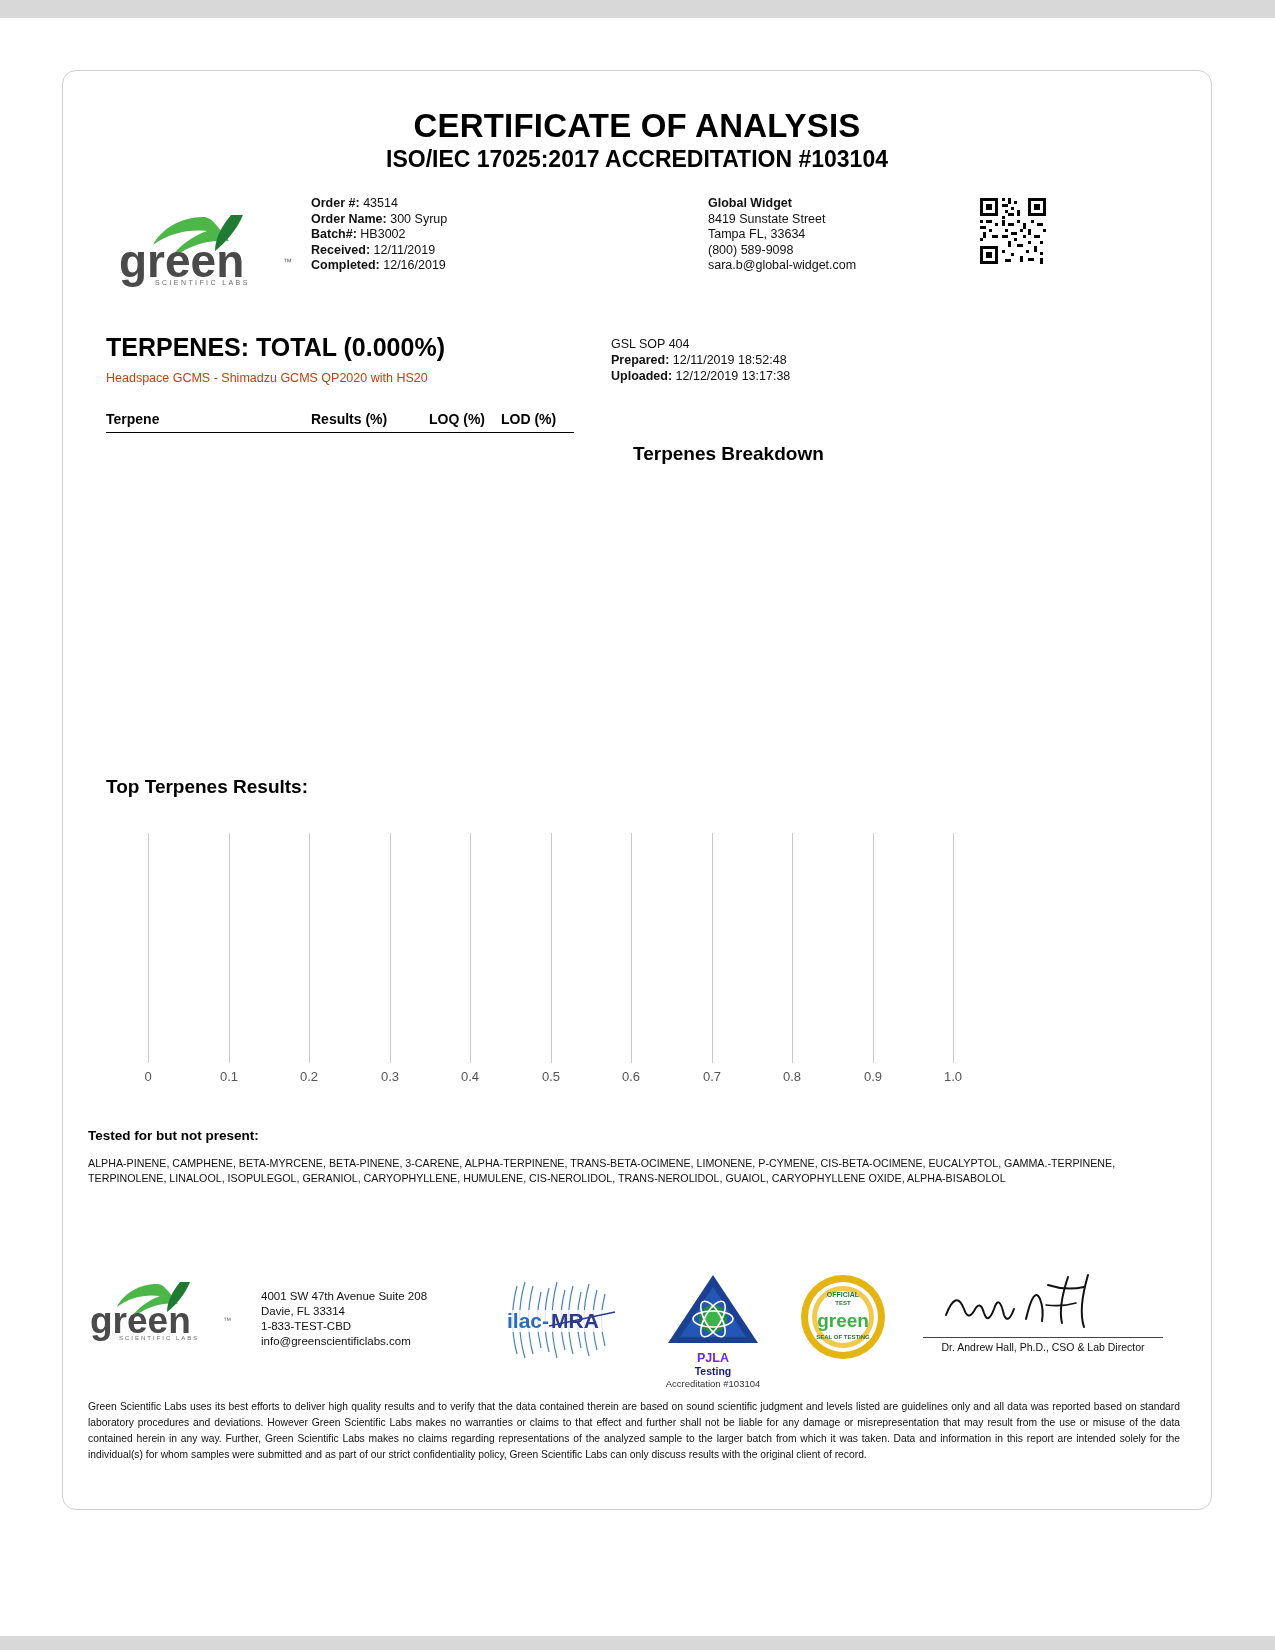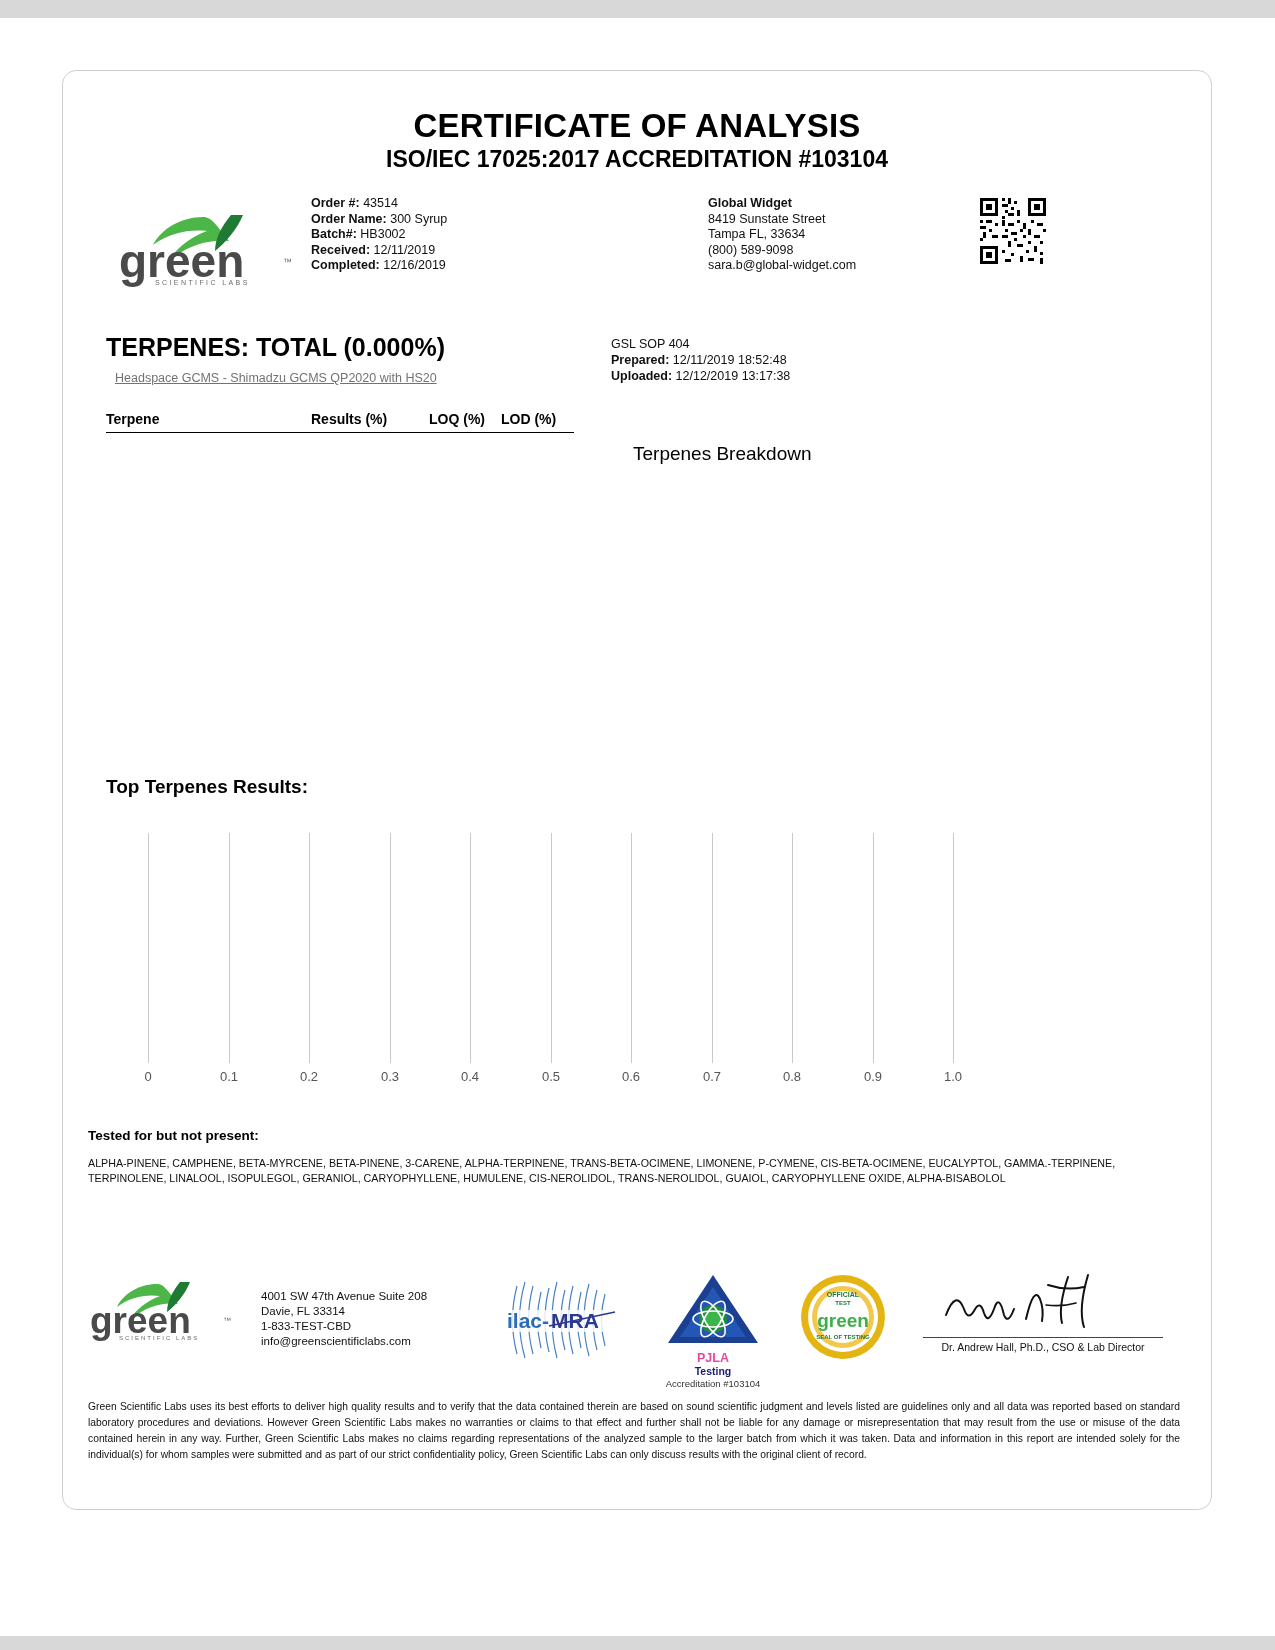--- a/index.html
+++ b/index.html
@@ -88,25 +88,24 @@
   .section-title {
     position: absolute;
     left: 43px;
     top: 262px;
     font-size: 25px;
     font-weight: bold;
     color: #000;
   }
   .section-method {
     position: absolute;
-    left: 52px;
+    left: 43px;
     top: 300px;
     font-size: 12.5px;
-    color: #737373;
-    text-decoration: underline;
+    color: #c2410c;
   }
   .sop-block {
     position: absolute;
     left: 548px;
     top: 265px;
     font-size: 12.5px;
     line-height: 16px;
     color: #111;
   }
 
@@ -130,21 +129,21 @@
   .res-head .c-loq  { width: 72px;  text-align: left; }
   .res-head .c-lod  { width: 70px;  text-align: left; }
   .res-body { font-size: 12.5px; }
 
   
   .breakdown-title {
     position: absolute;
     left: 570px;
     top: 372px;
     font-size: 19px;
-    font-weight: normal;
+    font-weight: bold;
     color: #000;
   }
 
   
   .chart-title {
     position: absolute;
     left: 43px;
     top: 705px;
     font-size: 19px;
     font-weight: bold;
@@ -208,21 +207,21 @@
   .footer-addr {
     position: absolute;
     left: 198px;
     top: 1218px;
     font-size: 11.5px;
     line-height: 15px;
     color: #111;
   }
   .badge-ilac { position: absolute; left: 440px; top: 1205px; }
   .badge-pjla { position: absolute; left: 580px; top: 1200px; text-align:center; width: 140px;}
-  .badge-pjla .pjla-name { font-size: 12.5px; font-weight: bold; color:#ec4899; margin-top:2px;}
+  .badge-pjla .pjla-name { font-size: 12.5px; font-weight: bold; color:#6d28d9; margin-top:2px;}
   .badge-pjla .pjla-sub { font-size: 10.5px; font-weight: bold; color:#1b1b6f;}
   .badge-pjla .pjla-acc { font-size: 9.5px; color:#333; margin-top:1px;}
   .badge-seal { position: absolute; left: 725px; top: 1200px; }
 
   .sig-block { position: absolute; left: 860px; top: 1200px; width: 240px; text-align:center;}
   .sig-line { border-top: 1px solid #444; margin-top: 62px; }
   .sig-name { font-size: 10.5px; color:#111; margin-top: 3px; }
 
   .disclaimer {
     position: absolute;

